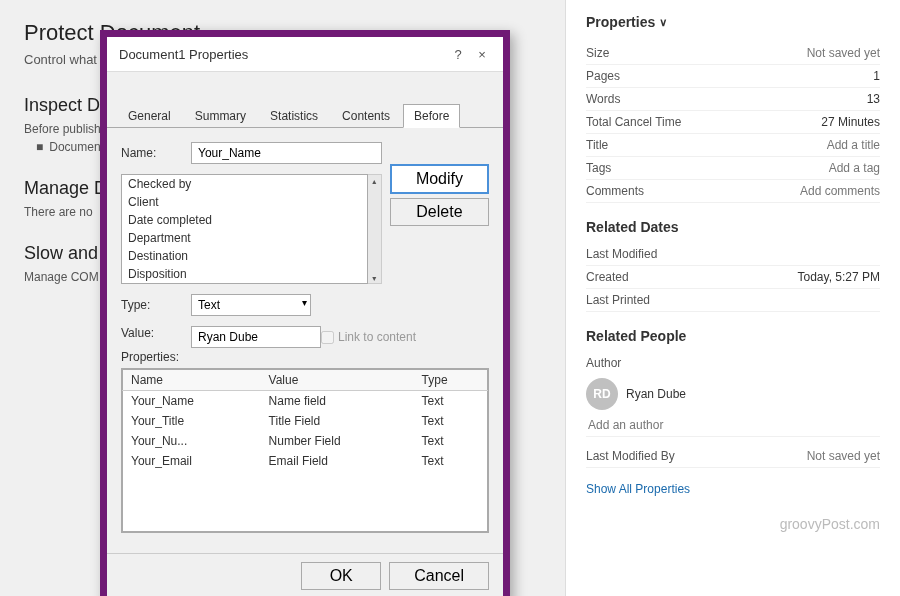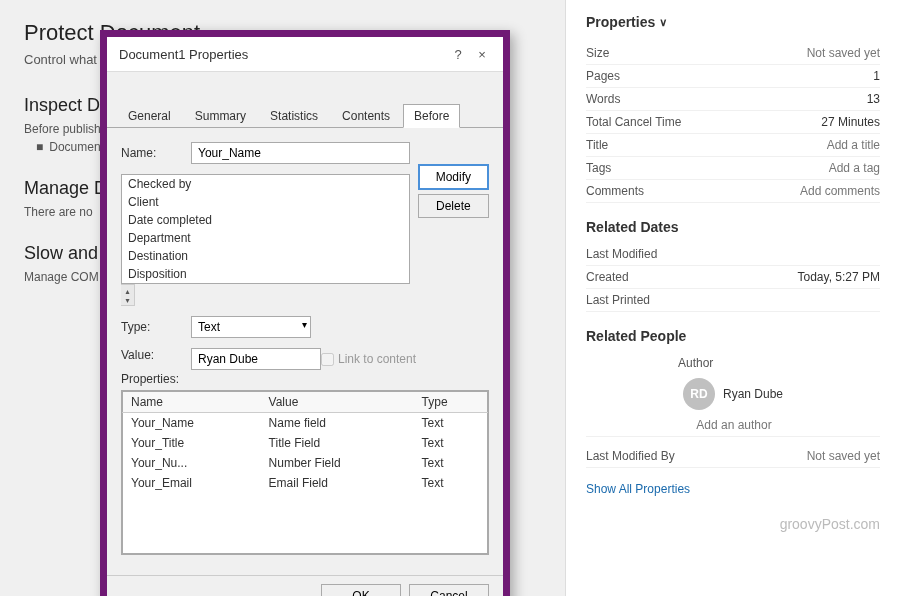--- a/index.html
+++ b/index.html
@@ -283,22 +283,22 @@
       font-size: 12px;
     }
 
     .listbox-item {
       padding: 2px 6px;
       cursor: pointer;
       color: #333;
     }
 
     .dialog-button {
-      padding: 4px 16px;
-      font-size: 12px;
+      padding: 4px 24px;
+      font-size: 16px;
       border: 1px solid #aaa;
       background: #f0f0f0;
       cursor: pointer;
       min-width: 70px;
     }
 
     .dialog-button.primary {
       background: #fff;
       border: 2px solid #4a90d9;
     }
@@ -431,21 +431,21 @@
     </div>
 
     <div class="dialog-body">
 
       <div class="name-section">
         <div class="name-left">
           <div class="field-row">
             <span class="field-label">Name:</span>
             <input class="field-input" type="text" value="Your_Name" style="flex: 1 1 0%;">
           </div>
-          <div style="display:flex;gap:0;flex-direction:column;">
+          <div style="display:flex;gap:0;">
             <div class="listbox">
               <div class="listbox-item">Checked by</div>
               <div class="listbox-item">Client</div>
               <div class="listbox-item">Date completed</div>
               <div class="listbox-item">Department</div>
               <div class="listbox-item">Destination</div>
               <div class="listbox-item">Disposition</div>
             </div>
             <div style="width:14px;background:#e8e8e8;border:1px solid #ccc;border-left:none;display:flex;flex-direction:column;align-items:center;justify-content:flex-start;padding-top:2px;flex-shrink:0;">
               <div style="font-size:8px;color:#555;">▴</div>
@@ -578,21 +578,21 @@
       <span class="prop-value dark">Today, 5:27 PM</span>
     </div>
     <div class="prop-row">
       <span class="prop-label">Last Printed</span>
       <span class="prop-value"></span>
     </div>
   </div>
 
   <div class="section-header">Related People</div>
 
-  <div class="prop-row" style="align-items:center;flex-direction:column;">
+  <div class="prop-row" style="align-items:flex-start;flex-direction:column;">
     <span class="prop-label">Author</span>
     <div class="author-row">
       <div class="avatar">
         <span>RD</span>
       </div>
       <span style="color:#333;font-size:12px;">Ryan Dube</span>
     </div>
     <span class="add-link">Add an author</span>
   </div>
 

